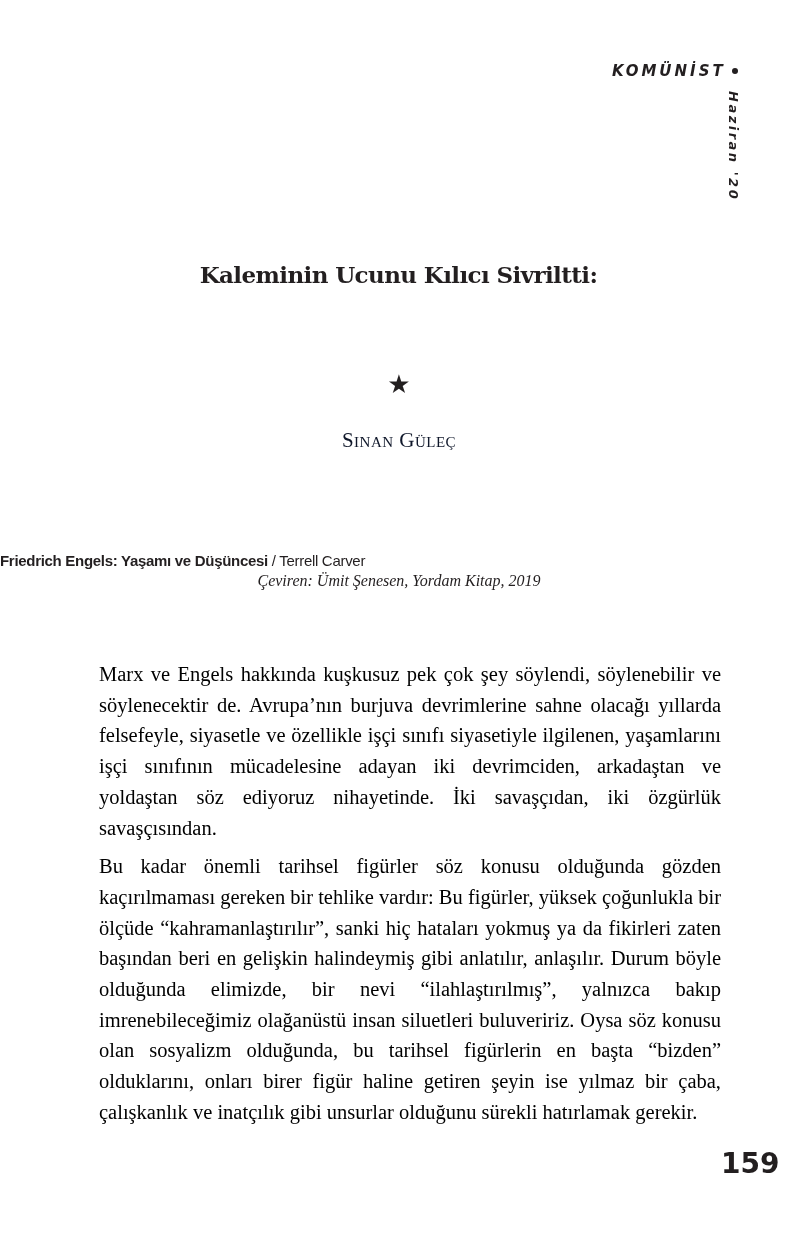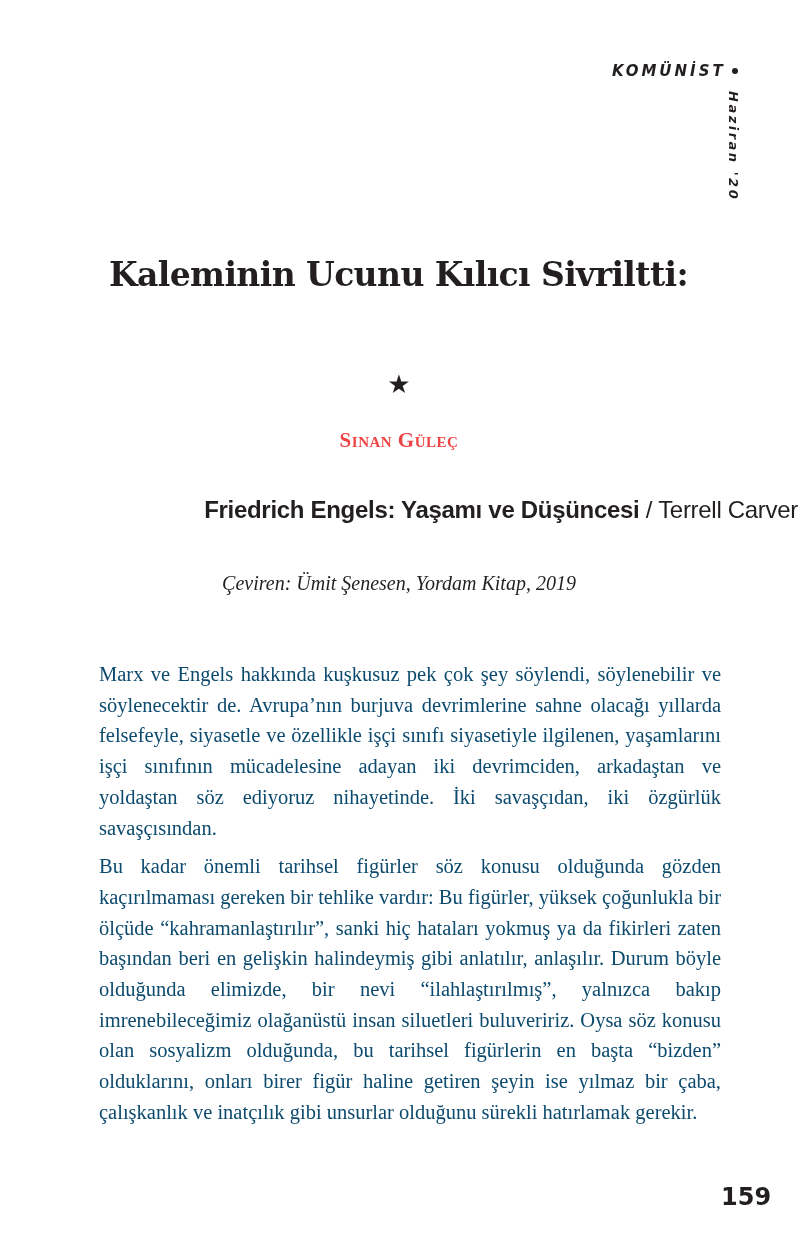--- a/index.html
+++ b/index.html
@@ -50,21 +50,21 @@
       white-space: nowrap;
     }
     .title {
       position: absolute;
       top: 248px;
       left: 0;
       width: 797px;
       text-align: center;
       font-family: "DejaVu Serif", serif;
       font-weight: bold;
-      font-size: 33px;
+      font-size: 23px;
       line-height: 54px;
       letter-spacing: -0.6px;
       color: #231f20;
       margin: 0;
     }
     .title .line { display: block; }
     .star {
       position: absolute;
       top: 370px;
       left: 0;
@@ -74,72 +74,72 @@
       line-height: 30px;
       color: #231f20;
     }
     .author {
       position: absolute;
       top: 428px;
       left: 0;
       width: 798px;
       text-align: center;
       font-family: "Liberation Serif", serif;
-      font-weight: bold;
+      font-weight: normal;
       font-size: 21px;
       font-variant: small-caps;
       letter-spacing: 0.5px;
-      color: #ef4444;
+      color: #0f172a;
     }
     .book-ref {
       position: absolute;
-      top: 496px;
+      top: 552px;
       left: 0;
       width: 798px;
-      text-align: right;
+      text-align: left;
       font-family: "Liberation Sans", sans-serif;
-      font-size: 24px;
+      font-size: 15px;
       color: #231f20;
       letter-spacing: -0.3px;
     }
     .book-ref .book-title { font-weight: bold; }
     .translator {
       position: absolute;
       top: 572px;
       left: 0;
       width: 798px;
       text-align: center;
       font-family: "Liberation Serif", serif;
       font-style: italic;
-      font-size: 20px;
+      font-size: 16px;
       color: #231f20;
     }
     .body-text {
       position: absolute;
       top: 659px;
       left: 99px;
       width: 622px;
       font-family: "Liberation Serif", serif;
       font-size: 20.5px;
       line-height: 30.7px;
-      color: #0c4a6e;
+      color: #000000;
     }
     .body-text p {
       margin: 0 0 8px 0;
       text-align: justify;
       text-align-last: left;
       hyphens: manual;
     }
     .page-number {
       position: absolute;
-      top: 1183px;
+      top: 1147px;
       left: 721px;
       font-family: "DejaVu Sans", sans-serif;
       font-weight: bold;
-      font-size: 24px;
+      font-size: 28px;
       color: #231f20;
     }
   </style>
 </head>
 <body>
 
 <div class="running-head">KOMÜNİST</div>
 <div class="running-dot"></div>
 <div class="running-issue">Haziran '20</div>
 

